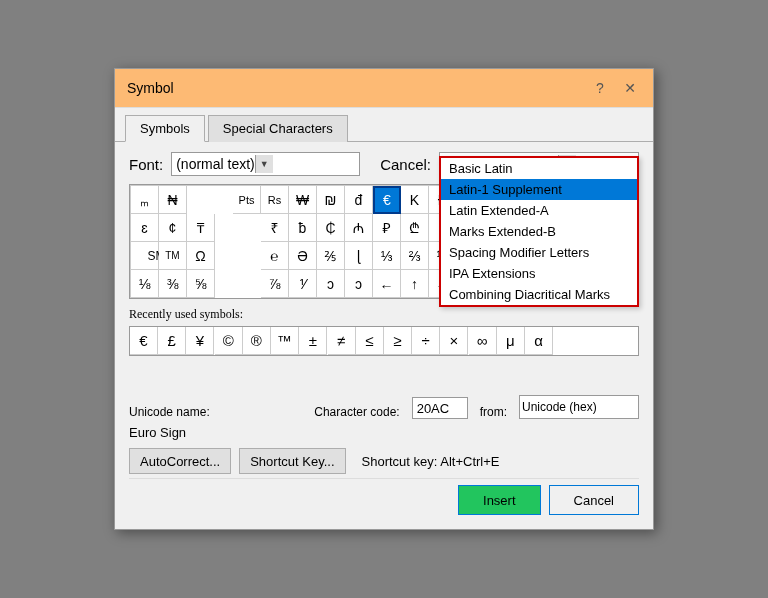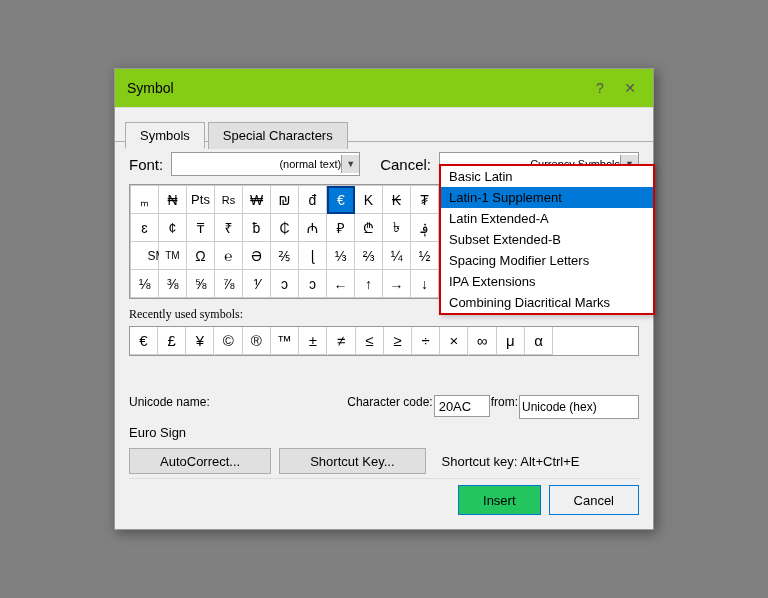--- a/index.html
+++ b/index.html
@@ -12,21 +12,21 @@
       font-family: 'Segoe UI', Tahoma, sans-serif;
       font-size: 13px;
     }
     .dialog {
       background: #f0f0f0;
       border: 1px solid #999;
       box-shadow: 3px 3px 12px rgba(0,0,0,0.4);
       width: 540px;
     }
     .title-bar {
-      background: #84cc16;
+      background: #fdba74;
       display: flex;
       align-items: center;
       justify-content: space-between;
       padding: 8px 12px;
       border-bottom: 1px solid #ddd;
     }
     .title-bar-left {
       font-size: 14px;
       font-weight: 400;
       color: #000;
@@ -58,21 +58,21 @@
     }
     .tab {
       padding: 5px 14px;
       border: 1px solid #adadad;
       border-bottom: none;
       background: #e0e0e0;
       cursor: pointer;
       font-size: 13px;
       margin-right: 3px;
       position: relative;
-      top: 8px;
+      top: 1px;
     }
     .tab.active {
       background: #f0f0f0;
       border-bottom: 1px solid #f0f0f0;
       z-index: 1;
     }
 
     .dialog-body {
       padding: 10px 14px;
       background: #f0f0f0;
@@ -85,24 +85,24 @@
       gap: 8px;
     }
     .label {
       font-size: 15px;
       white-space: nowrap;
     }
     .select-box {
       border: 1px solid #999;
       background: #fff;
       padding: 2px 4px;
-      font-size: 11px;
-      display: flex;
-      align-items: center;
-      justify-content: flex-end;
+      font-size: 14px;
+      display: flex;
+      align-items: center;
+      justify-content: flex-start;
       cursor: pointer;
       height: 24px;
     }
     .select-box-font {
       width: 220px;
     }
     .select-box-subset {
       width: 200px;
     }
     .select-box .arrow {
@@ -148,23 +148,23 @@
       background: #fff;
       user-select: none;
     }
     .symbol-cell.selected {
       background: #0078d7;
       color: #fff;
       border: 2px solid #003a8c;
     }
     .subset-dropdown {
       position: absolute;
-      top: 12px;
+      top: 4px;
       left: 0;
-      width: 216px;
+      width: 200px;
       background: #fff;
       border: 2px solid #cc0000;
       z-index: 10;
       box-shadow: 2px 2px 5px rgba(0,0,0,0.2);
     }
     .subset-dropdown-item {
       padding: 3px 8px;
       font-size: 13px;
       cursor: pointer;
       white-space: nowrap;
@@ -196,23 +196,23 @@
       align-items: center;
       justify-content: center;
       font-size: 15px;
       cursor: pointer;
       background: #fff;
     }
 
     
     .info-row {
       display: flex;
-      align-items: flex-start;
+      align-items: flex-end;
       margin-bottom: 6px;
-      gap: 1px;
+      gap: 12px;
       margin-top: 39px;
     }
     .unicode-name-label { font-size: 12px; }
     .unicode-name-value { font-size: 13px; font-weight: 400; }
     .code-input {
       border: 1px solid #999;
       background: #fff;
       padding: 1px 4px;
       font-size: 13px;
       width: 56px;
@@ -233,21 +233,21 @@
     
     .btn-row {
       display: flex;
       align-items: center;
       gap: 8px;
       margin-bottom: 4px;
     }
     .btn {
       border: 1px solid #adadad;
       background: #e0e0e0;
-      padding: 4px 30px;
+      padding: 4px 10px;
       font-size: 13px;
       cursor: pointer;
       height: 26px;
       display: flex;
       align-items: center;
       justify-content: center;
     }
     .shortcut-text {
       font-size: 13px;
       margin-left: 8px;
@@ -332,35 +332,35 @@
       <div style="position:relative;">
         <div class="select-box select-box-subset">
           <span>Currency Symbols</span>
           <span class="arrow"></span>
         </div>
 
         <div class="subset-dropdown">
           <div class="subset-dropdown-item">Basic Latin</div>
           <div class="subset-dropdown-item selected-item">Latin-1 Supplement</div>
           <div class="subset-dropdown-item">Latin Extended-A</div>
-          <div class="subset-dropdown-item">Subset Extended-B</div>
+          <div class="subset-dropdown-item">Marks Extended-B</div>
           <div class="subset-dropdown-item">Spacing Modifier Letters</div>
           <div class="subset-dropdown-item">IPA Extensions</div>
           <div class="subset-dropdown-item">Combining Diacritical Marks</div>
         </div>
       </div>
     </div>
 
     <div class="grid-with-scroll">
       <div class="symbol-grid-container" style="flex:1;">
         <div class="symbol-grid" id="symbol-grid">
 
           <div class="symbol-cell">ₘ</div>
           <div class="symbol-cell">₦</div>
-          <div class="symbol-cell" style="font-size:13px;">Pts</div>
+          <div class="symbol-cell" style="font-size:11px;margin-left:46px;">Pts</div>
           <div class="symbol-cell" style="font-size:11px;">Rs</div>
           <div class="symbol-cell">₩</div>
           <div class="symbol-cell">₪</div>
           <div class="symbol-cell">đ</div>
           <div class="symbol-cell selected">€</div>
           <div class="symbol-cell">K</div>
           <div class="symbol-cell">₭</div>
           <div class="symbol-cell">₮</div>
           <div class="symbol-cell">₯</div>
           <div class="symbol-cell">₰</div>

